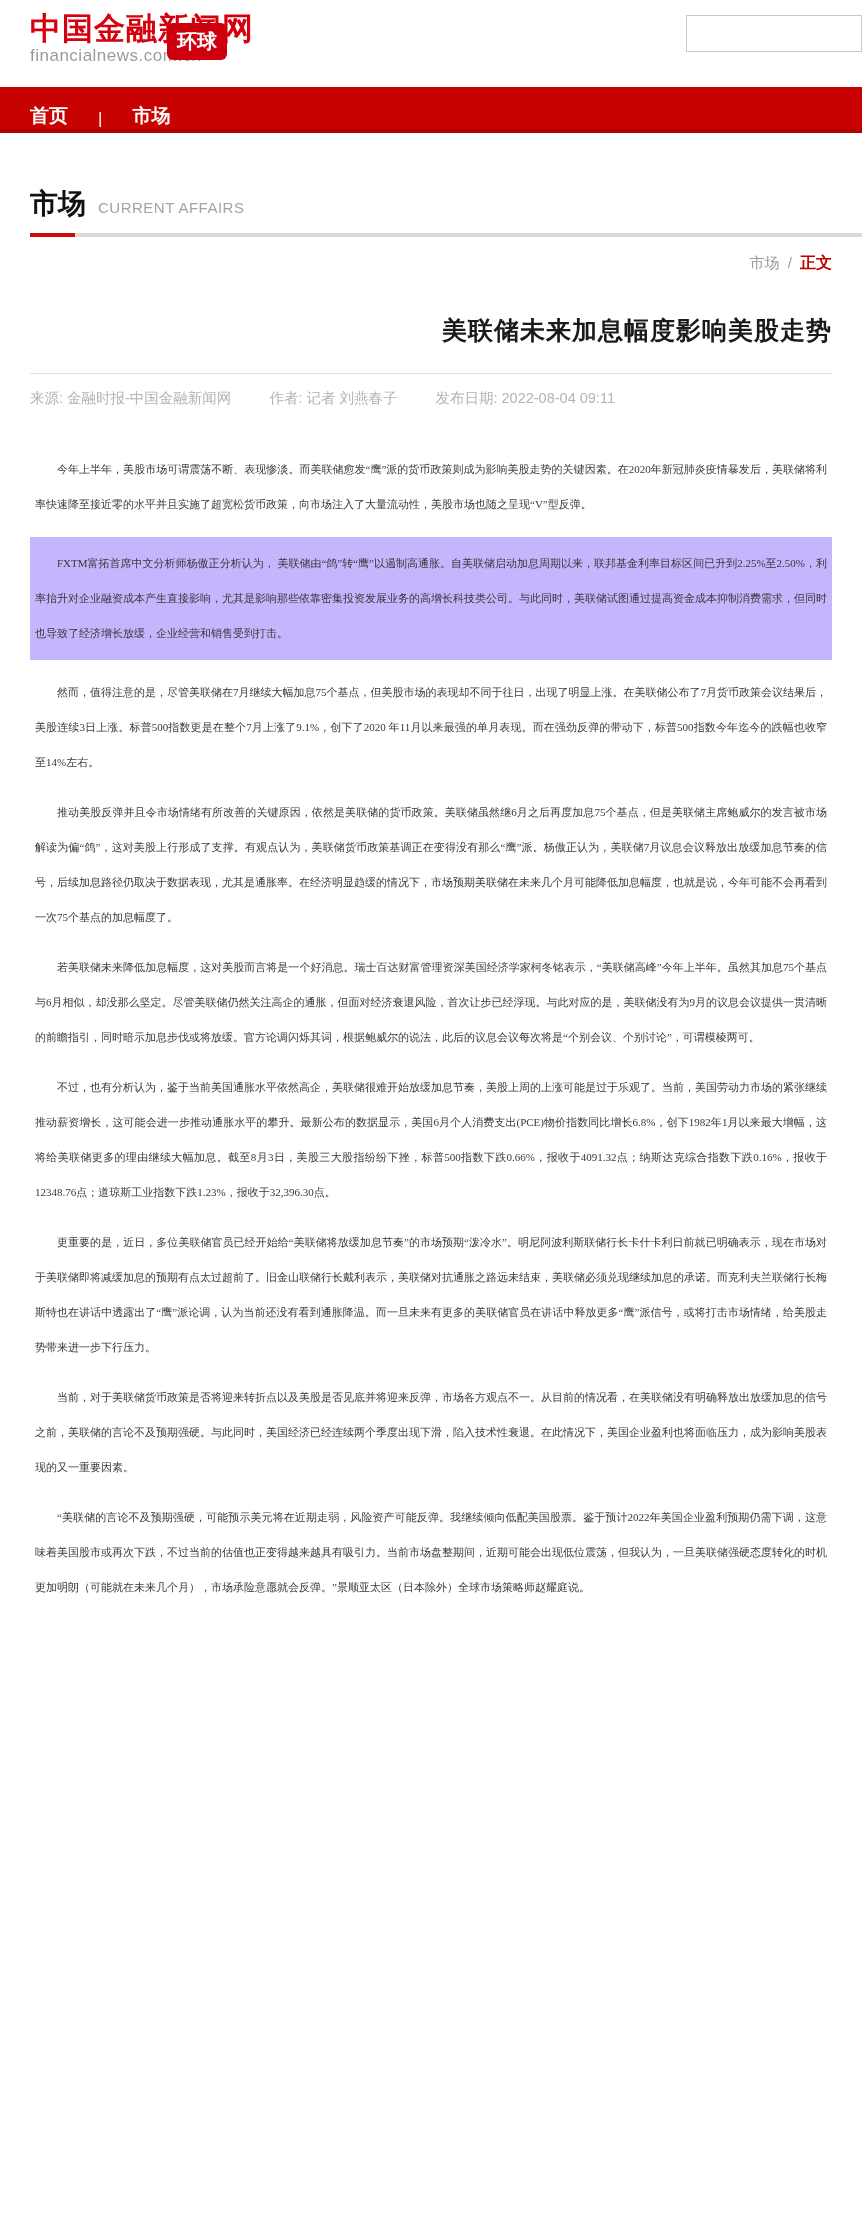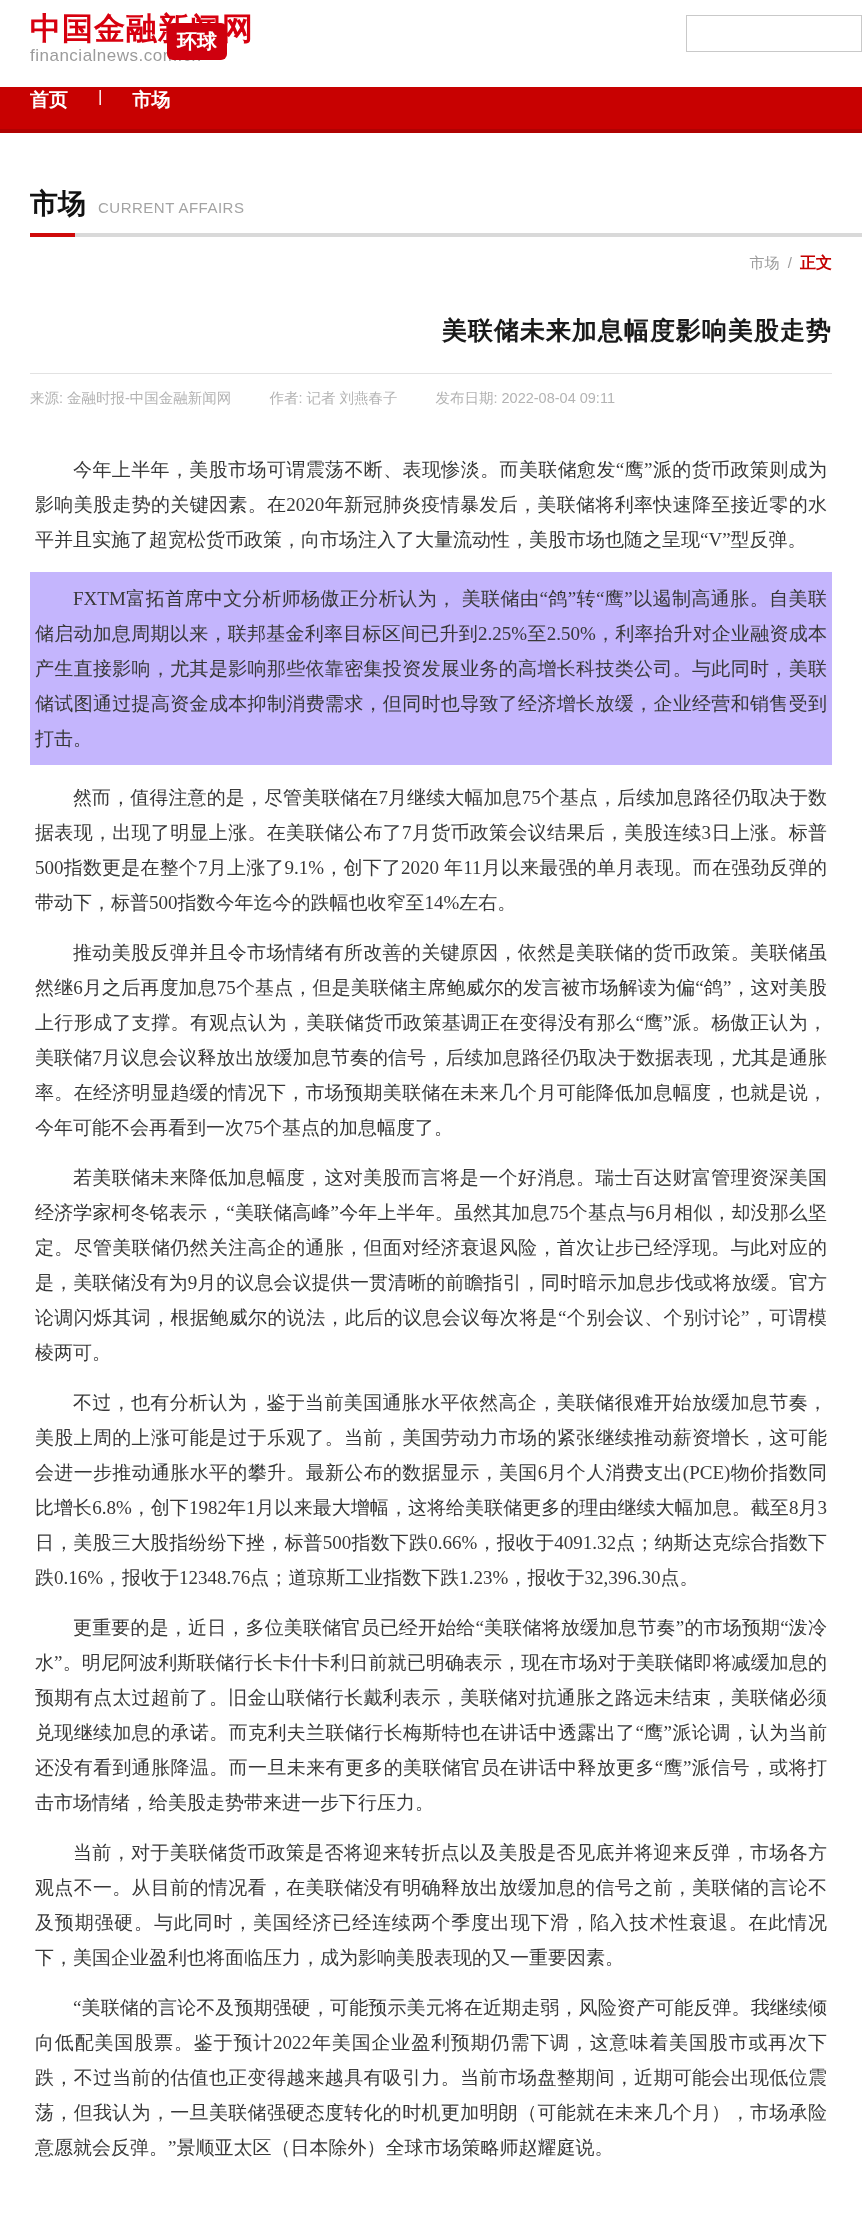--- a/index.html
+++ b/index.html
@@ -52,21 +52,21 @@
     outline: none;
     font-size: 15px;
     padding: 0 8px;
   }
   
   .main-nav {
     height: 46px;
     background: #c80101;
     border-bottom: 4px solid #b00202;
     display: flex;
-    align-items: flex-start;
+    align-items: flex-end;
     padding-left: 30px;
   }
   .nav-item {
     color: #ffffff;
     font-size: 19px;
     font-weight: 700;
     text-decoration: none;
     cursor: pointer;
   }
   .nav-sep { color: #ffffff; font-size: 17px; margin: 0 30px; font-weight: 400; }
@@ -125,21 +125,21 @@
     font-size: 14.5px;
     color: #b3b3b3;
   }
   .article-meta .meta-group { margin-right: 34px; }
   .article-meta .meta-label { margin-right: 4px; }
   .article-body {
     margin: 44px 30px 40px 30px;
     font-family: "Liberation Serif", "DejaVu Serif", serif;
   }
   .para {
-    font-size: 19px;
+    font-size: 11px;
     line-height: 35px;
     color: #383838;
     text-indent: 2em;
     text-align: justify;
     margin: 15px 0;
     padding: 0 5px;
   }
   .para.highlight {
     background: #c4b5fd;
     padding: 9px 5px;
@@ -185,21 +185,21 @@
       <h1 class="article-title">美联储未来加息幅度影响美股走势</h1>
       <hr class="title-divider">
       <div class="article-meta">
         <span class="meta-group"><span class="meta-label">来源:</span><span>金融时报-中国金融新闻网</span></span>
         <span class="meta-group"><span class="meta-label">作者:</span><span>记者 刘燕春子</span></span>
         <span class="meta-group"><span class="meta-label">发布日期:</span><span>2022-08-04 09:11</span></span>
       </div>
       <div class="article-body" id="article-body">
           <p class="para">今年上半年，美股市场可谓震荡不断、表现惨淡。而美联储愈发“鹰”派的货币政策则成为影响美股走势的关键因素。在2020年新冠肺炎疫情暴发后，美联储将利率快速降至接近零的水平并且实施了超宽松货币政策，向市场注入了大量流动性，美股市场也随之呈现“V”型反弹。</p>
           <p class="para highlight">FXTM富拓首席中文分析师杨傲正分析认为， 美联储由“鸽”转“鹰”以遏制高通胀。自美联储启动加息周期以来，联邦基金利率目标区间已升到2.25%至2.50%，利率抬升对企业融资成本产生直接影响，尤其是影响那些依靠密集投资发展业务的高增长科技类公司。与此同时，美联储试图通过提高资金成本抑制消费需求，但同时也导致了经济增长放缓，企业经营和销售受到打击。</p>
-          <p class="para">然而，值得注意的是，尽管美联储在7月继续大幅加息75个基点，后续加息路径仍取决于数据表现，出现了明显上涨。在美联储公布了7月货币政策会议结果后，美股连续3日上涨。标普500指数更是在整个7月上涨了9.1%，创下了2020 年11月以来最强的单月表现。而在强劲反弹的带动下，标普500指数今年迄今的跌幅也收窄至14%左右。</p>
+          <p class="para">然而，值得注意的是，尽管美联储在7月继续大幅加息75个基点，但美股市场的表现却不同于往日，出现了明显上涨。在美联储公布了7月货币政策会议结果后，美股连续3日上涨。标普500指数更是在整个7月上涨了9.1%，创下了2020 年11月以来最强的单月表现。而在强劲反弹的带动下，标普500指数今年迄今的跌幅也收窄至14%左右。</p>
           <p class="para">推动美股反弹并且令市场情绪有所改善的关键原因，依然是美联储的货币政策。美联储虽然继6月之后再度加息75个基点，但是美联储主席鲍威尔的发言被市场解读为偏“鸽”，这对美股上行形成了支撑。有观点认为，美联储货币政策基调正在变得没有那么“鹰”派。杨傲正认为，美联储7月议息会议释放出放缓加息节奏的信号，后续加息路径仍取决于数据表现，尤其是通胀率。在经济明显趋缓的情况下，市场预期美联储在未来几个月可能降低加息幅度，也就是说，今年可能不会再看到一次75个基点的加息幅度了。</p>
           <p class="para">若美联储未来降低加息幅度，这对美股而言将是一个好消息。瑞士百达财富管理资深美国经济学家柯冬铭表示，“美联储高峰”今年上半年。虽然其加息75个基点与6月相似，却没那么坚定。尽管美联储仍然关注高企的通胀，但面对经济衰退风险，首次让步已经浮现。与此对应的是，美联储没有为9月的议息会议提供一贯清晰的前瞻指引，同时暗示加息步伐或将放缓。官方论调闪烁其词，根据鲍威尔的说法，此后的议息会议每次将是“个别会议、个别讨论”，可谓模棱两可。</p>
           <p class="para">不过，也有分析认为，鉴于当前美国通胀水平依然高企，美联储很难开始放缓加息节奏，美股上周的上涨可能是过于乐观了。当前，美国劳动力市场的紧张继续推动薪资增长，这可能会进一步推动通胀水平的攀升。最新公布的数据显示，美国6月个人消费支出(PCE)物价指数同比增长6.8%，创下1982年1月以来最大增幅，这将给美联储更多的理由继续大幅加息。截至8月3日，美股三大股指纷纷下挫，标普500指数下跌0.66%，报收于4091.32点；纳斯达克综合指数下跌0.16%，报收于12348.76点；道琼斯工业指数下跌1.23%，报收于32,396.30点。</p>
           <p class="para">更重要的是，近日，多位美联储官员已经开始给“美联储将放缓加息节奏”的市场预期“泼冷水”。明尼阿波利斯联储行长卡什卡利日前就已明确表示，现在市场对于美联储即将减缓加息的预期有点太过超前了。旧金山联储行长戴利表示，美联储对抗通胀之路远未结束，美联储必须兑现继续加息的承诺。而克利夫兰联储行长梅斯特也在讲话中透露出了“鹰”派论调，认为当前还没有看到通胀降温。而一旦未来有更多的美联储官员在讲话中释放更多“鹰”派信号，或将打击市场情绪，给美股走势带来进一步下行压力。</p>
           <p class="para">当前，对于美联储货币政策是否将迎来转折点以及美股是否见底并将迎来反弹，市场各方观点不一。从目前的情况看，在美联储没有明确释放出放缓加息的信号之前，美联储的言论不及预期强硬。与此同时，美国经济已经连续两个季度出现下滑，陷入技术性衰退。在此情况下，美国企业盈利也将面临压力，成为影响美股表现的又一重要因素。</p>
           <p class="para">“美联储的言论不及预期强硬，可能预示美元将在近期走弱，风险资产可能反弹。我继续倾向低配美国股票。鉴于预计2022年美国企业盈利预期仍需下调，这意味着美国股市或再次下跌，不过当前的估值也正变得越来越具有吸引力。当前市场盘整期间，近期可能会出现低位震荡，但我认为，一旦美联储强硬态度转化的时机更加明朗（可能就在未来几个月），市场承险意愿就会反弹。”景顺亚太区（日本除外）全球市场策略师赵耀庭说。</p>
         </div>
     </article>
 
   </main>

